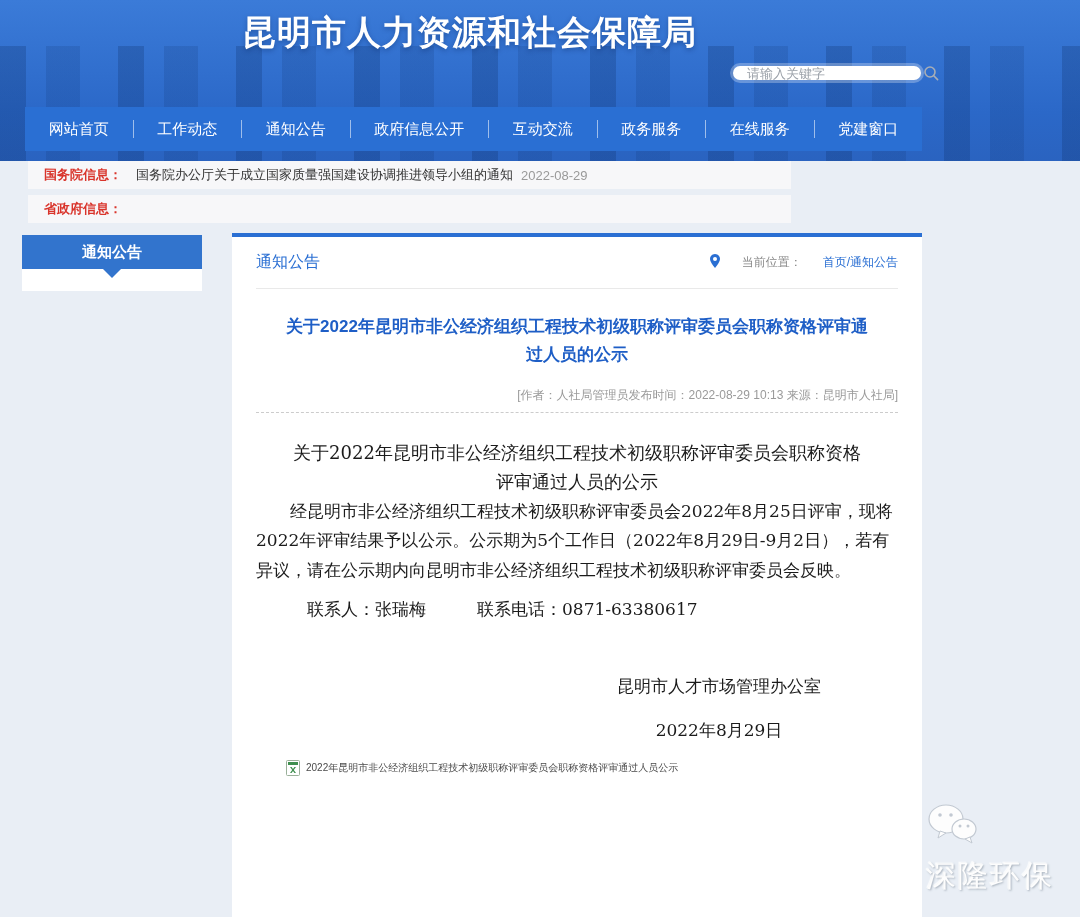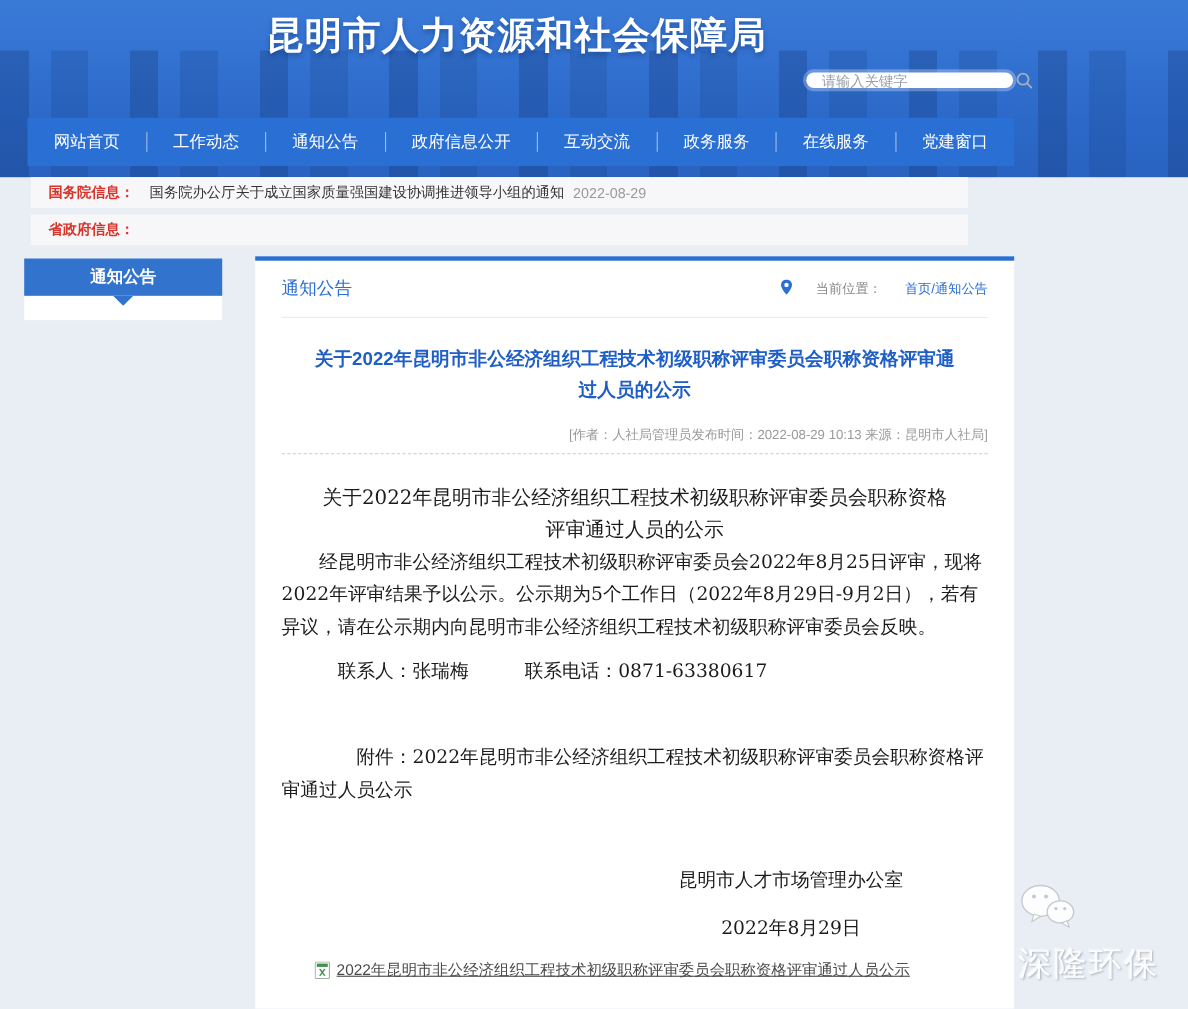--- a/index.html
+++ b/index.html
@@ -47,21 +47,21 @@
   .navbar {
     position:absolute; left:25px; top:107px; width:897px; height:44px;
     background:#2a6fd3;
     display:flex; align-items:center; justify-content:space-evenly;
   }
   .nav-item { color:#fff; font-size:15px; cursor:pointer; white-space:nowrap; }
   .nav-sep { width:1px; height:18px; background:rgba(255,255,255,.55); }
 
   
   .ticker {
-    position:absolute; left:28px; width:852px; height:28px;
+    position:absolute; left:28px; width:763px; height:28px;
     background:#f7f7f9;
     display:flex; align-items:center; padding:0 16px; font-size:13px;
   }
   .ticker-1 { top:161px; }
   .ticker-2 { top:195px; }
   .ticker-label { color:#d9342b; font-weight:bold; }
   .ticker-link { color:#333; margin-left:14px; cursor:pointer; }
   .ticker-date { color:#999; margin-left:8px; }
 
   
@@ -100,23 +100,22 @@
   .doc { font-family:"DejaVu Serif","Liberation Serif",serif; color:#1b1b1b; }
   .doc-heading { margin:26px auto 0; width:90%; text-align:center; font-size:18px; line-height:1.6; }
   .doc-para    { font-size:17px; line-height:1.75; text-indent:2em; }
   .doc-contact { margin-top:12px; font-size:17px; text-indent:3em; }
   .doc-attach-note { margin-top:54px; font-size:17px; line-height:1.75; text-indent:4em; }
   .sign-block { width:350px; margin:54px 0 0 288px; text-align:center; font-size:17px; }
   .sign-date { margin-top:21px; }
 
   .file-link {
     margin:18px 0 0 30px; display:flex; align-items:center; gap:6px;
-    font-size:14px; color:#4a4a4a; cursor:pointer;
+    font-size:10px; color:#4a4a4a; cursor:pointer;
     font-family:"Liberation Sans",sans-serif;
-    text-decoration:underline;
   }
   .excel-icon { width:14px; height:16px; flex:0 0 auto; }
 
   
   .watermark {
     position:absolute; right:26px; bottom:20px;
     display:flex; gap:10px;
     color:#fdfdfd; font-size:30px; letter-spacing:2px;
     text-shadow:1px 1px 2px rgba(150,160,172,.8), -1px -1px 1px rgba(255,255,255,.9);
     flex-direction:column;
@@ -183,21 +182,20 @@
   </div>
 
   <div class="article-title">关于2022年昆明市非公经济组织工程技术初级职称评审委员会职称资格评审通过人员的公示</div>
   <div class="article-meta">[作者：人社局管理员发布时间：2022-08-29 10:13 来源：昆明市人社局]</div>
   <div class="dotted"></div>
 
   <div class="doc">
     <div class="doc-heading">关于2022年昆明市非公经济组织工程技术初级职称评审委员会职称资格评审通过人员的公示</div>
     <div class="doc-para">经昆明市非公经济组织工程技术初级职称评审委员会2022年8月25日评审，现将2022年评审结果予以公示。公示期为5个工作日（2022年8月29日-9月2日），若有异议，请在公示期内向昆明市非公经济组织工程技术初级职称评审委员会反映。</div>
     <div class="doc-contact">联系人：张瑞梅　　　联系电话：0871-63380617</div>
-    <div class="doc-attach-note">附件：2022年昆明市非公经济组织工程技术初级职称评审委员会职称资格评审通过人员公示</div>
     <div class="sign-block">
       <div>昆明市人才市场管理办公室</div>
       <div class="sign-date">2022年8月29日</div>
     </div>
   </div>
 
   <div class="file-link">
     <svg class="excel-icon" viewBox="0 0 14 16">
       <rect x="0.5" y="0.5" width="13" height="15" rx="1" fill="#fff" stroke="#9ab09a"></rect>
       <rect x="2" y="2" width="10" height="3" fill="#3f8f4f"></rect>

